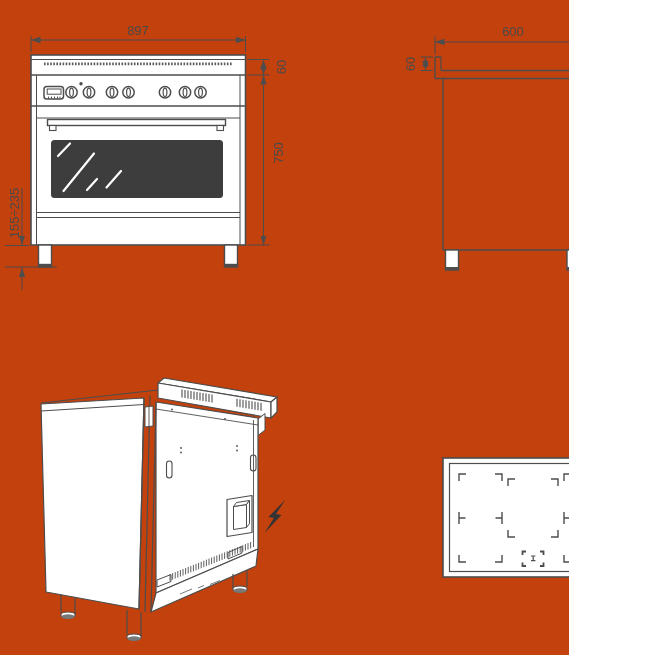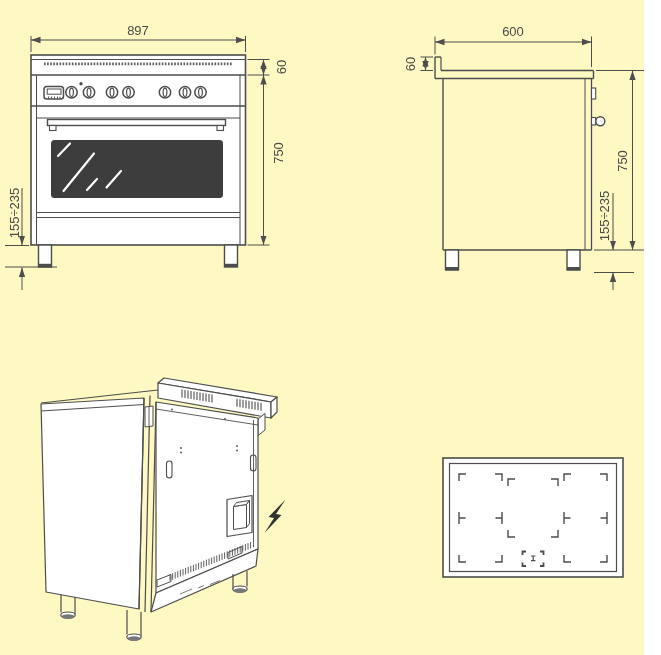--- a/index.html
+++ b/index.html
@@ -1,16 +1,16 @@
 <!DOCTYPE html>
 <html><head>
 <meta charset="utf-8">
 <style>
   html,body{margin:0;padding:0;background:#ffffff;}
-  .canvas{position:relative;width:644px;height:655px;background:#fef9c3;overflow:hidden;
+  .canvas{position:relative;width:569px;height:655px;background:#c2410c;overflow:hidden;
           font-family:"Liberation Sans", sans-serif;}
   svg{display:block;}
   text.dim{font-family:"Liberation Sans", sans-serif;font-size:13px;fill:#4a4a4a;}
   .thick{stroke-width:1.6;}
   .med{stroke-width:1.3;}
   .thin{stroke-width:1;}
   .hair{stroke-width:0.9;}
 </style>
 </head>
 <body>

